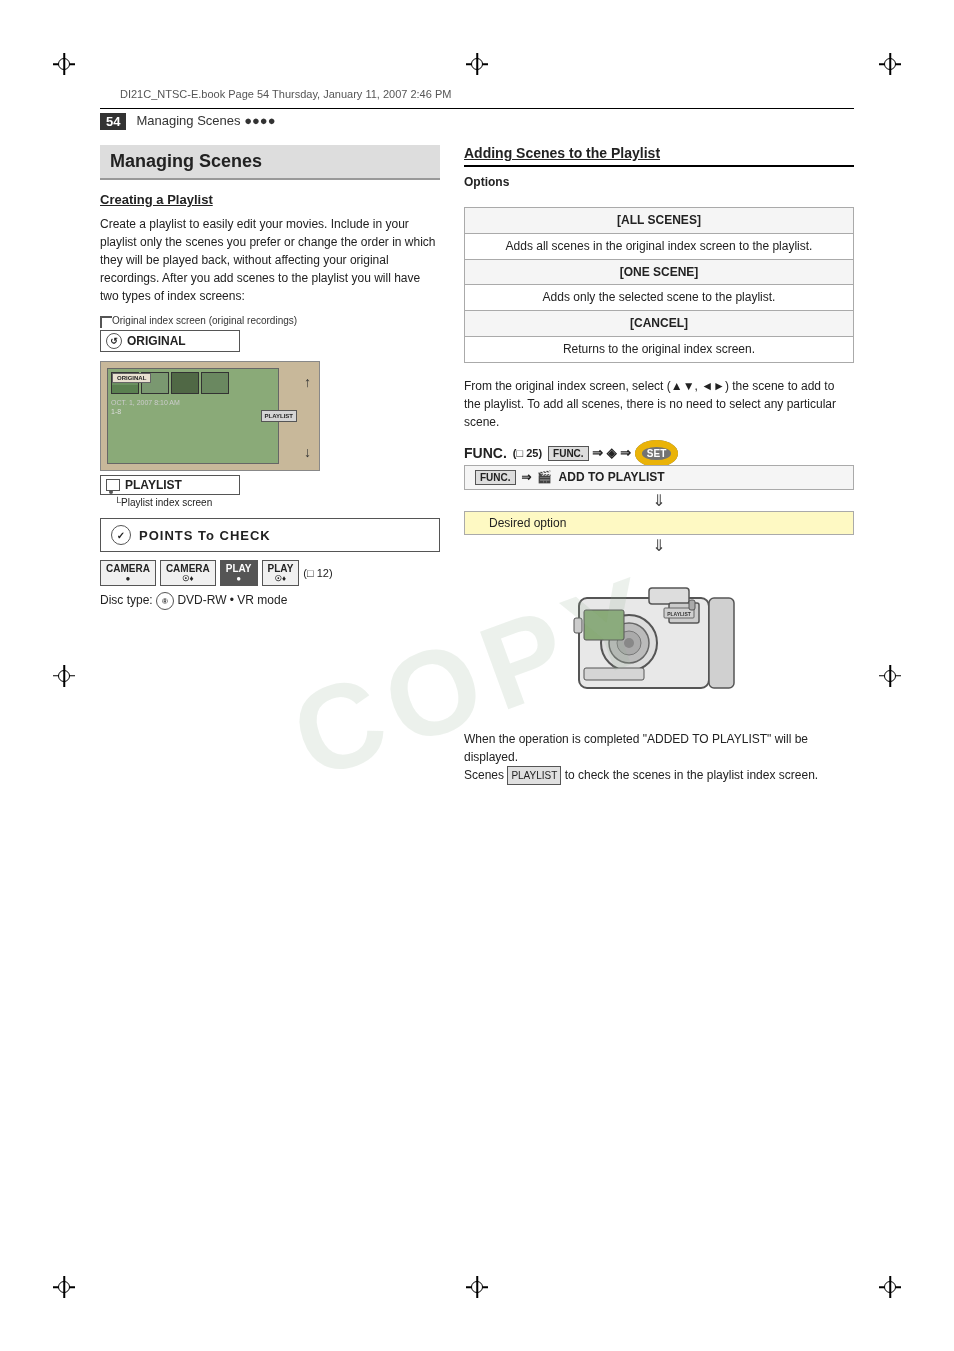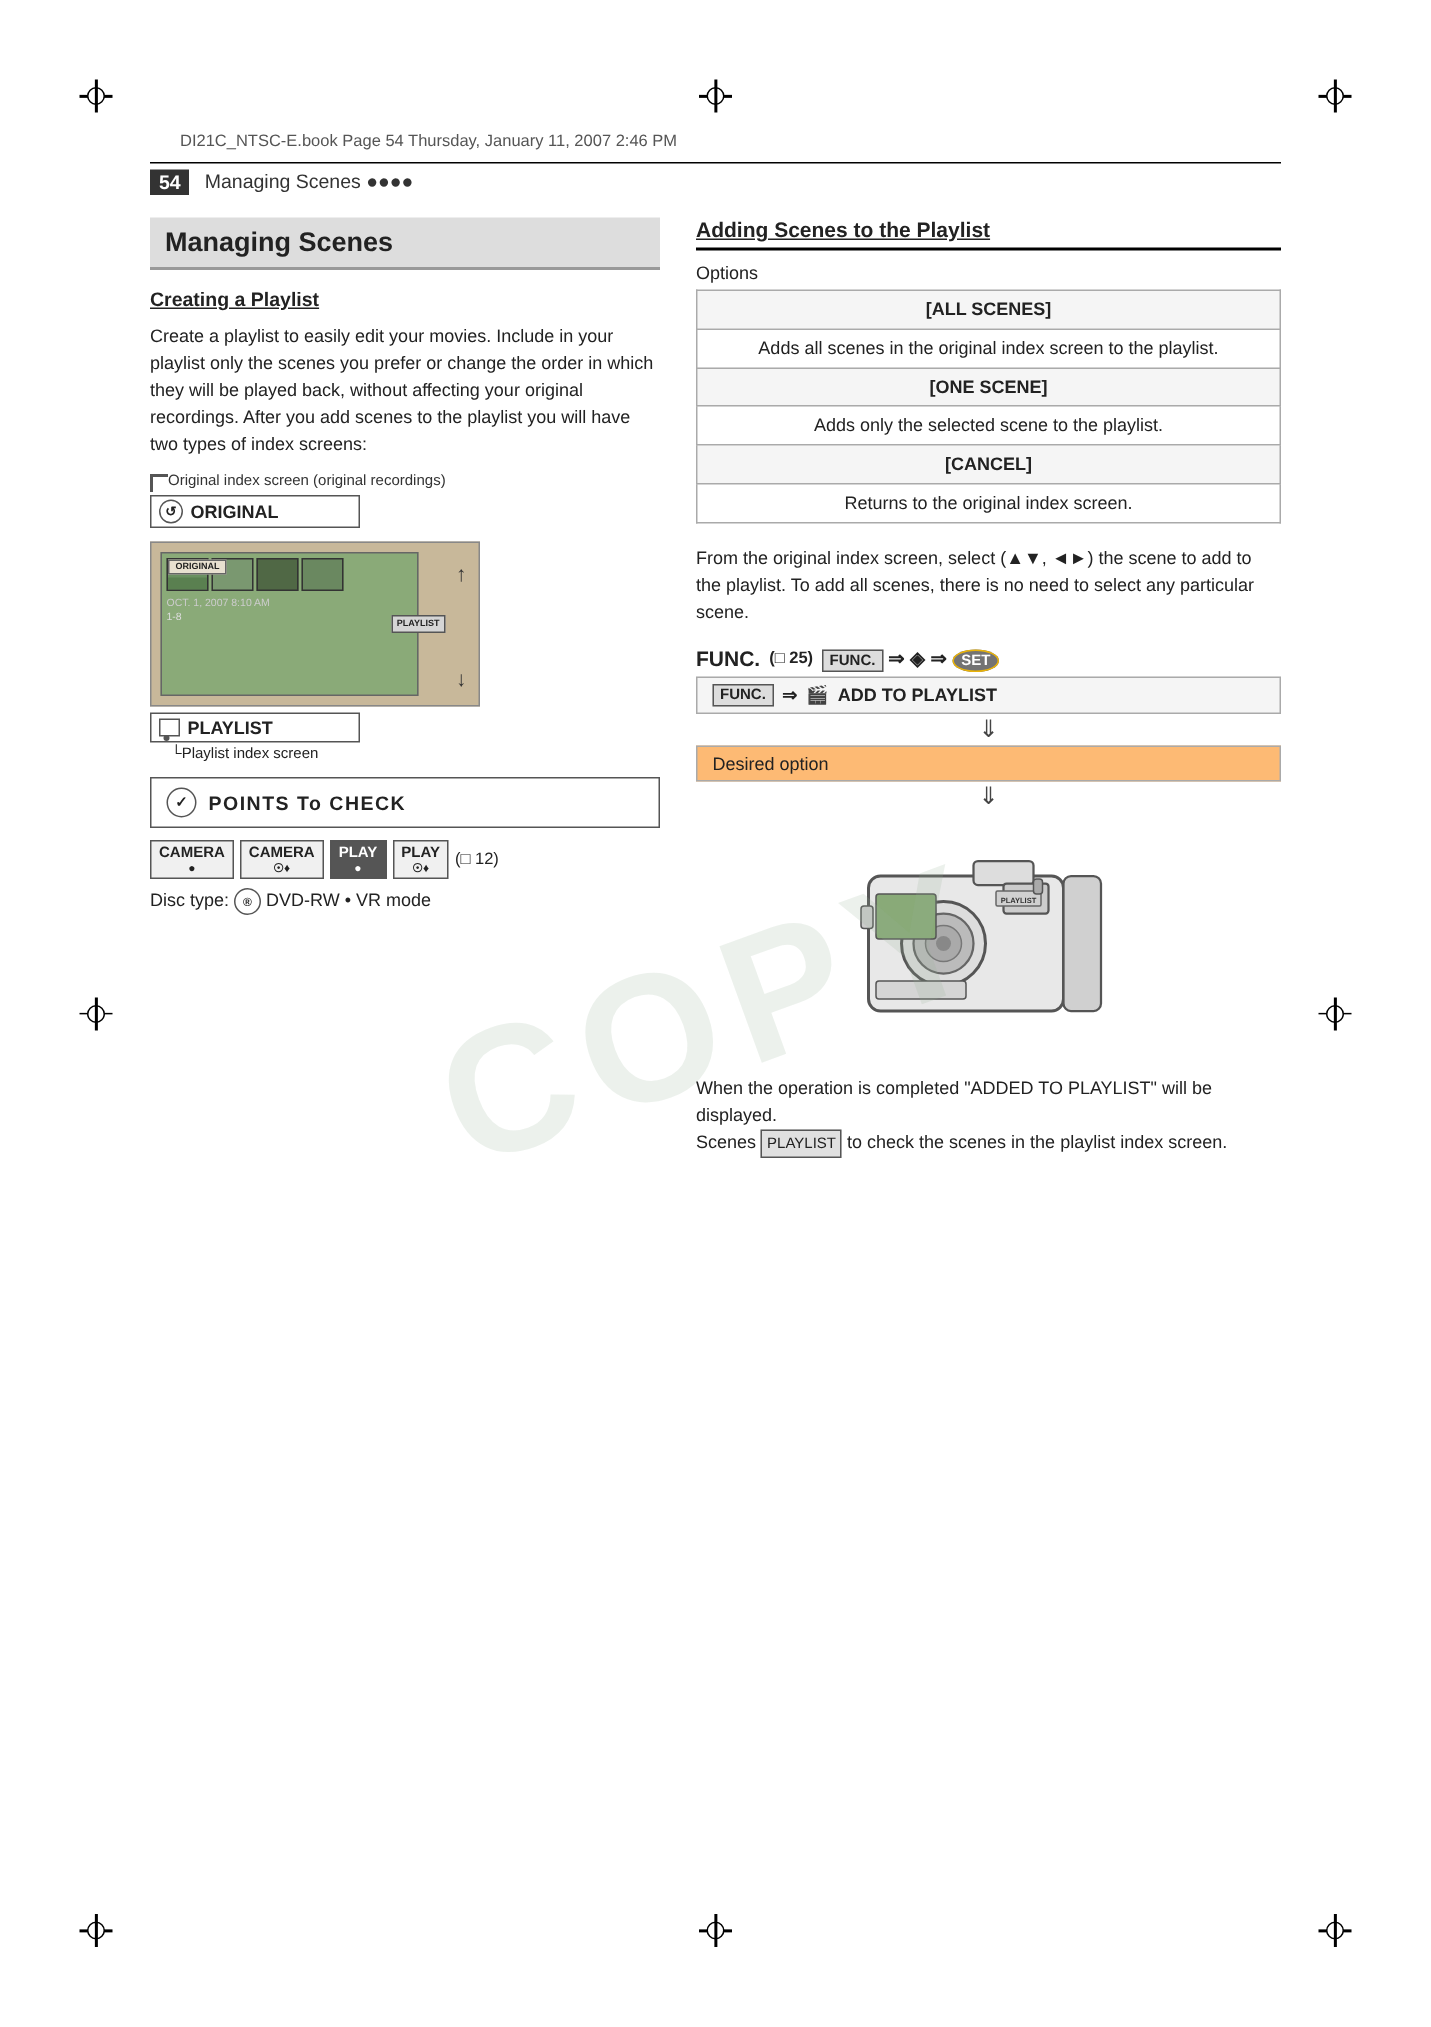--- a/index.html
+++ b/index.html
@@ -269,22 +269,22 @@
       font-size: 14px;
       font-weight: bold;
       text-decoration: underline;
       margin-bottom: 8px;
       border-bottom: 2px solid #000;
       padding-bottom: 4px;
     }
 
     .options-label {
       font-size: 12px;
-      font-weight: normal;
-      margin-bottom: 4px;
+      font-weight: bold;
+      margin-bottom: 18px;
     }
 
     
     .options-table {
       width: 100%;
       border-collapse: collapse;
       margin-bottom: 14px;
       text-align: center;
     }
     .options-table td {
@@ -337,23 +337,23 @@
     }
     .func-arrow {
       text-align: center;
       font-size: 16px;
       line-height: 1.2;
       color: #444;
       padding: 1px 0;
     }
     .func-step-plain {
       border: 1px solid #aaa;
-      padding: 4px 10px;
-      font-size: 12px;
-      background: #fdba74;
+      padding: 4px 24px;
+      font-size: 12px;
+      background: #fef9c3;
     }
     .func-step-yes {
       border: 1px solid #aaa;
       padding: 4px 10px;
       font-size: 12px;
       font-weight: bold;
       background: #f5f5f5;
     }
 
     .result-text {
@@ -539,21 +539,21 @@
           </tr>
         </tbody>
       </table>
 
       <p class="body-text-right">From the original index screen, select (▲▼, ◄►) the scene to add to the playlist. To add all scenes, there is no need to select any particular scene.</p>
 
       <div class="func-section">
         <div class="func-label">
           <strong>FUNC.</strong>
           <span class="func-ref">(□ 25)</span>
-          <span style="font-size:13px;"> <span style="border:1px solid #555;padding:1px 4px;font-size:10px;background:#ddd;">FUNC.</span> ⇒ ◈ ⇒ <span style="border:1px solid #eab308;border-radius:50%;padding:1px 5px;font-size:10px;background:#737373;color:#fff;">SET</span></span>
+          <span style="font-size:13px;"> <span style="border:1px solid #555;padding:1px 4px;font-size:10px;background:#ddd;">FUNC.</span> ⇒ ◈ ⇒ <span style="border:7px solid #eab308;border-radius:50%;padding:1px 5px;font-size:10px;background:#737373;color:#fff;">SET</span></span>
         </div>
 
         <div class="func-flow">
           <div class="func-step">
             <span style="border:1px solid #555;padding:1px 4px;font-size:10px;background:#ddd;">FUNC.</span>
             <span>⇒</span>
             <span style="font-size:12px;">🎬</span>
             <span>ADD TO PLAYLIST</span>
           </div>
           <div class="func-arrow">⇓</div>

